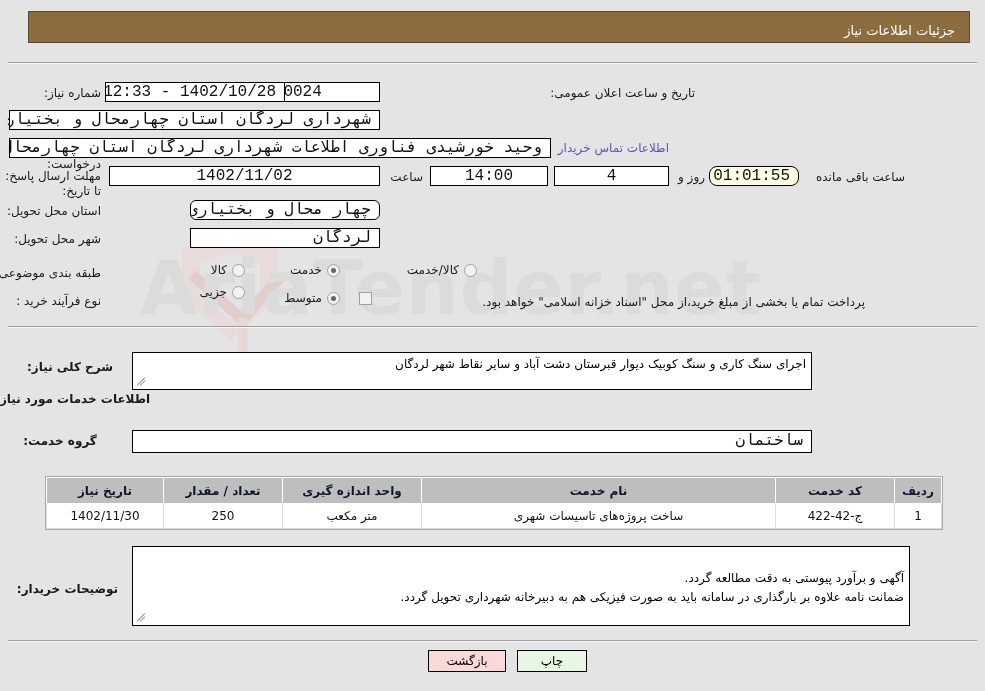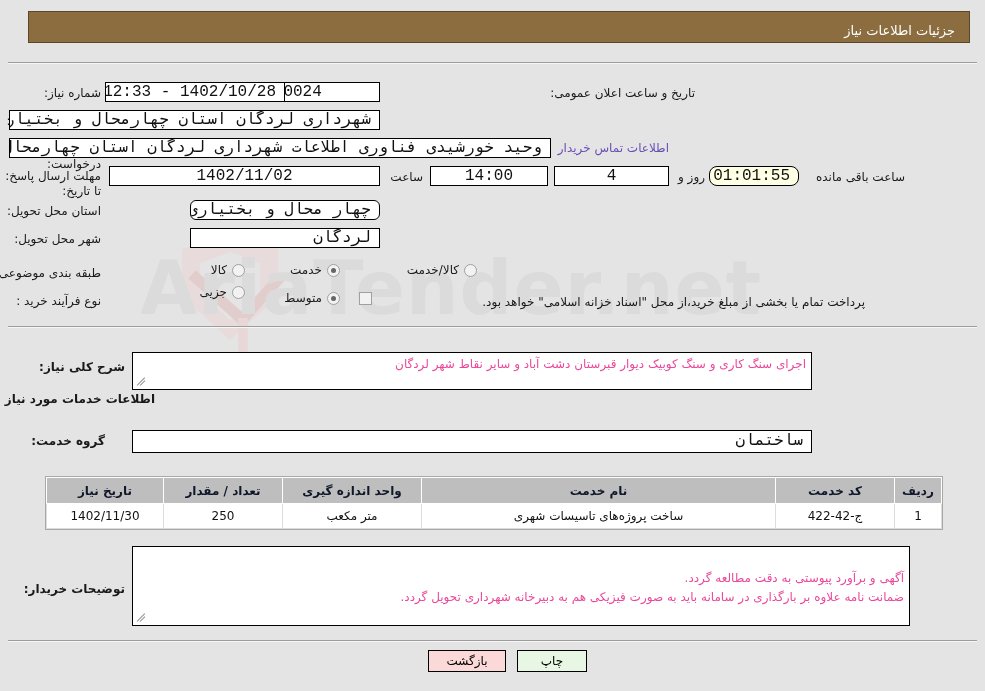--- a/index.html
+++ b/index.html
@@ -98,21 +98,21 @@
   
   .lbl {
     position: absolute;
     text-align: right;
     font-size: 12px;
     color: #1a1a1a;
     line-height: 15px;
     white-space: pre-line;
     z-index: 4;
   }
-  .lbl.bold { font-weight: bold; }
+  .lbl.bold { font-weight: bold; text-align: center; }
 
   .fld {
     position: absolute;
     background: #ffffff;
     border: 1px solid #000000;
     box-sizing: border-box;
     font-size: 16px;
     color: #111;
     line-height: 18px;
     height: 20px;
@@ -125,21 +125,21 @@
   .fld.center { text-align: center; }
   .fld.right  { text-align: right; }
   .fld.timer  { background: #ffffe4; text-align: center; }
 
   .ta {
     position: absolute;
     background: #ffffff;
     border: 1px solid #000000;
     box-sizing: border-box;
     font-size: 12px;
-    color: #ec4899;
+    color: #000000;
     line-height: 17px;
     padding: 3px 5px 0 5px;
     text-align: right;
     overflow: hidden;
     z-index: 4;
     resize: none;
   }
   .ta .grip {
     position: absolute;
     left: 3px; bottom: 2px;

